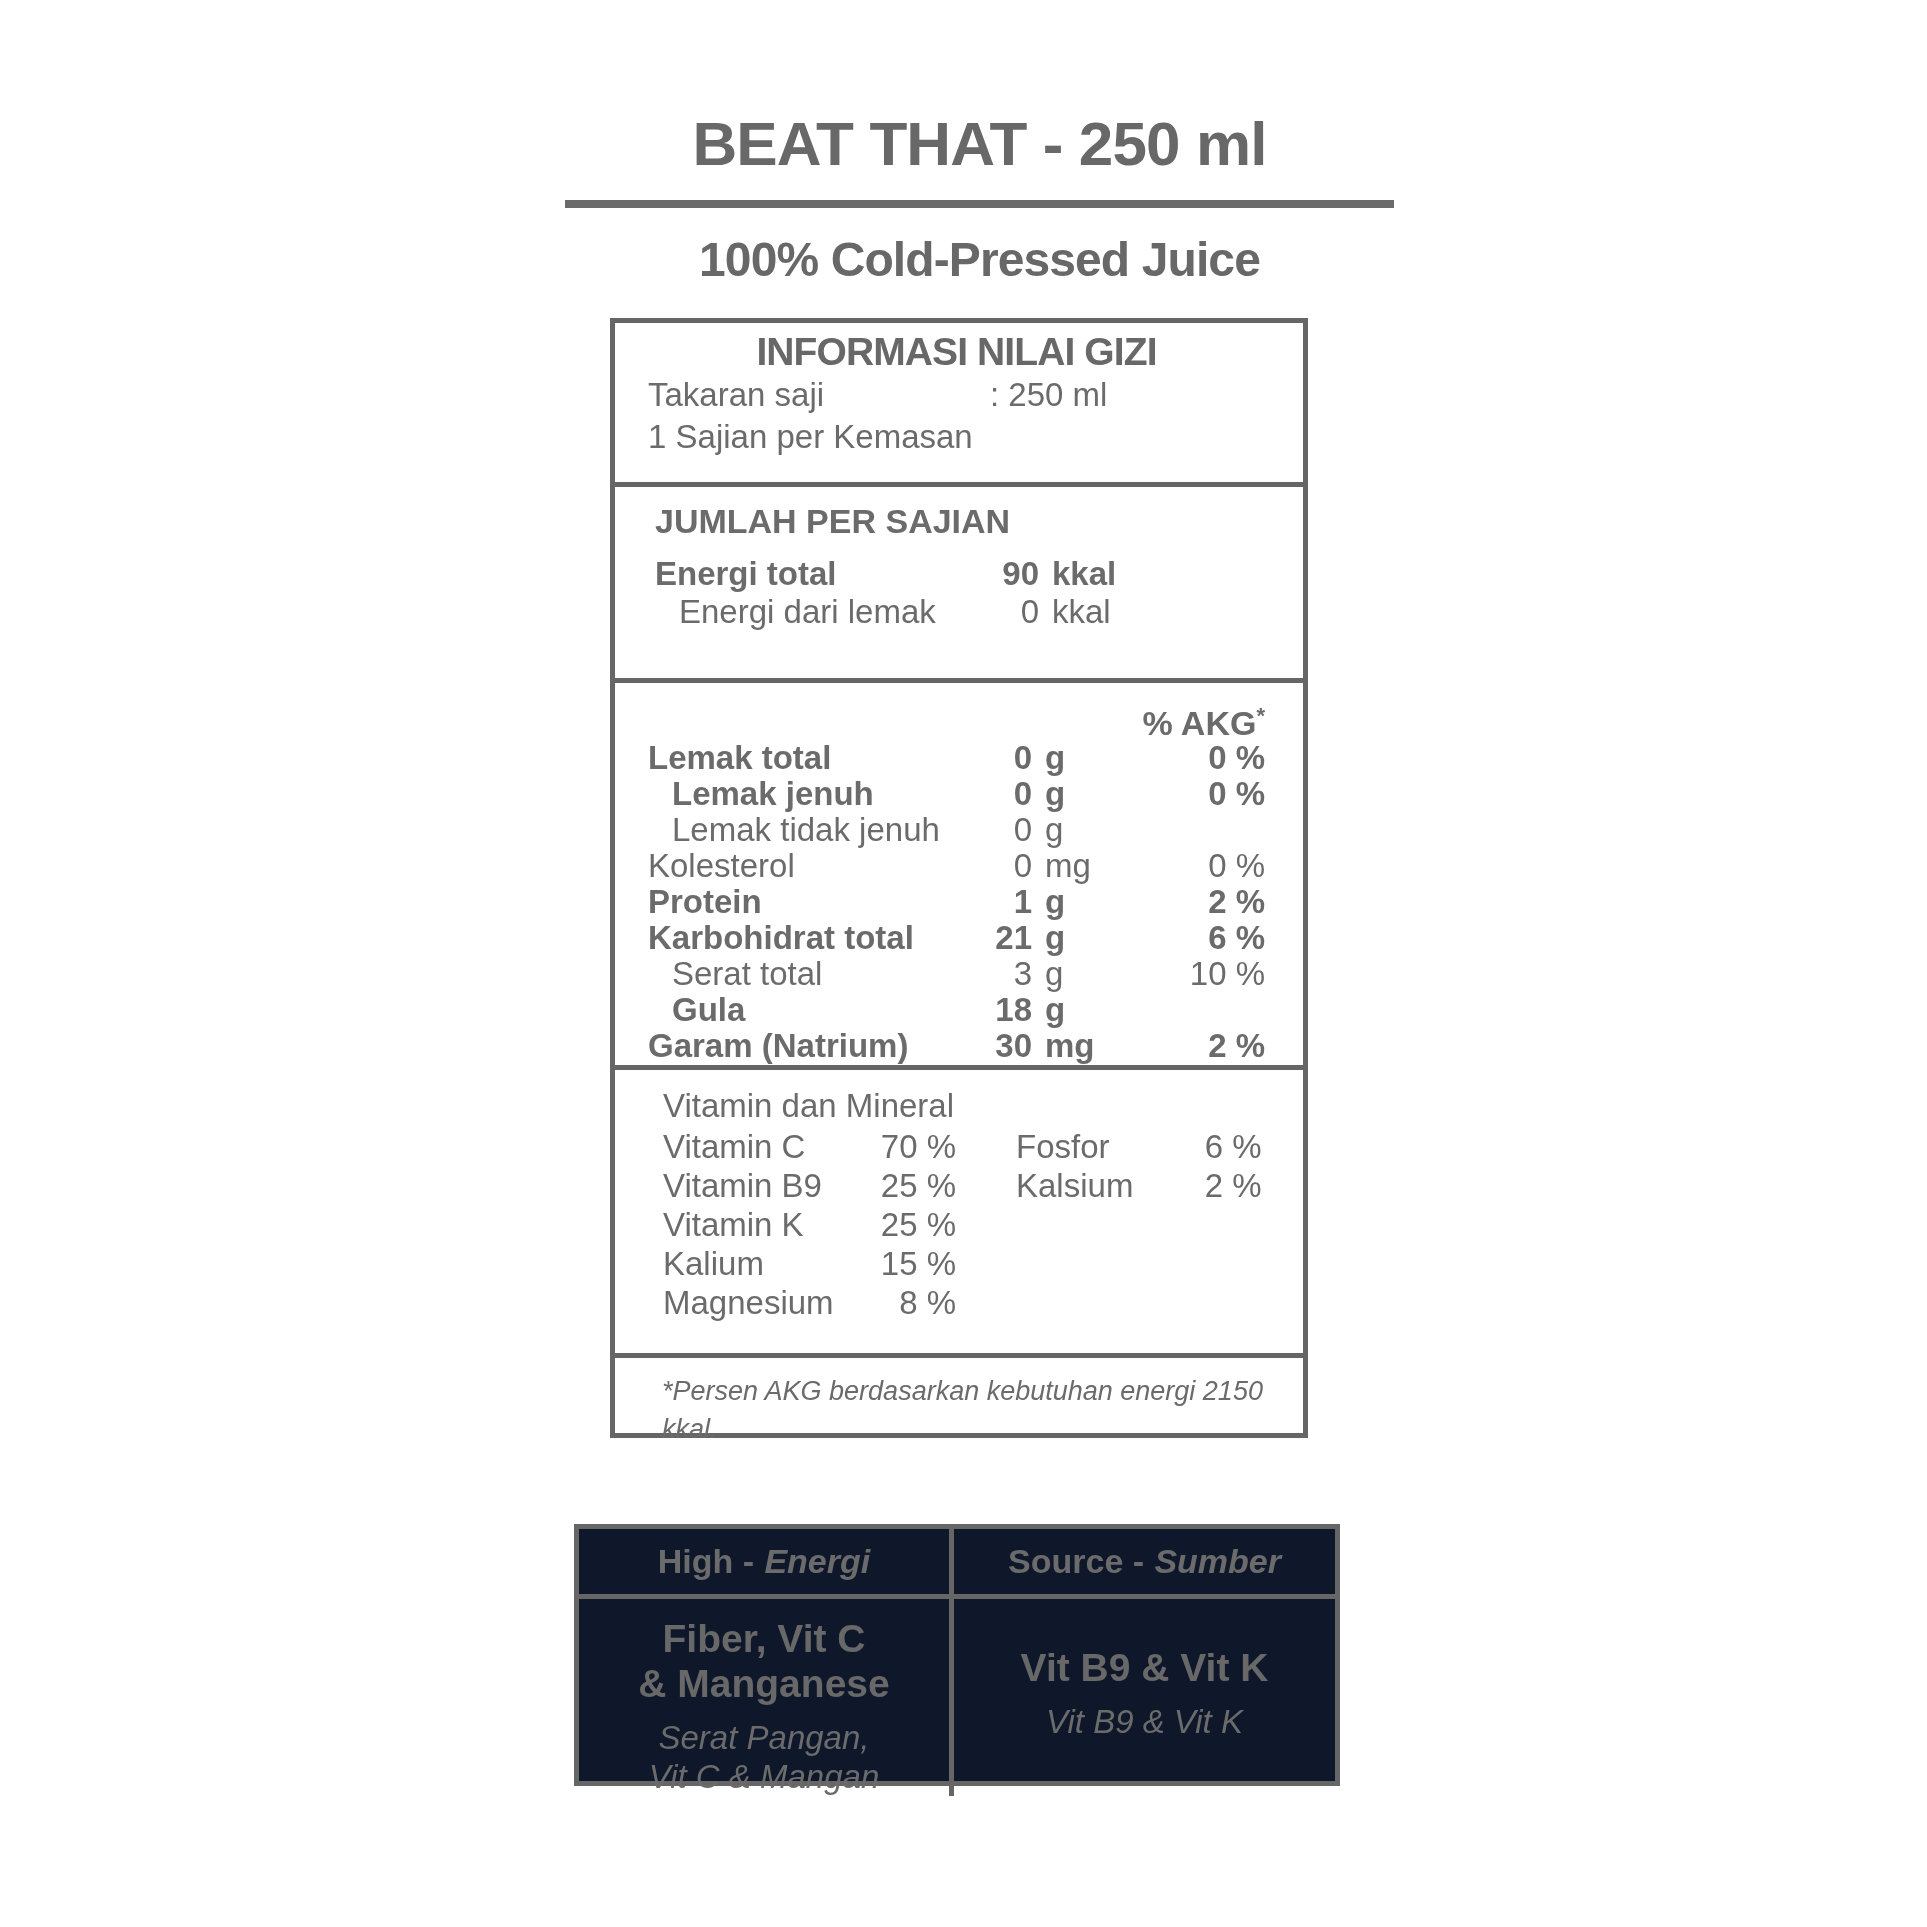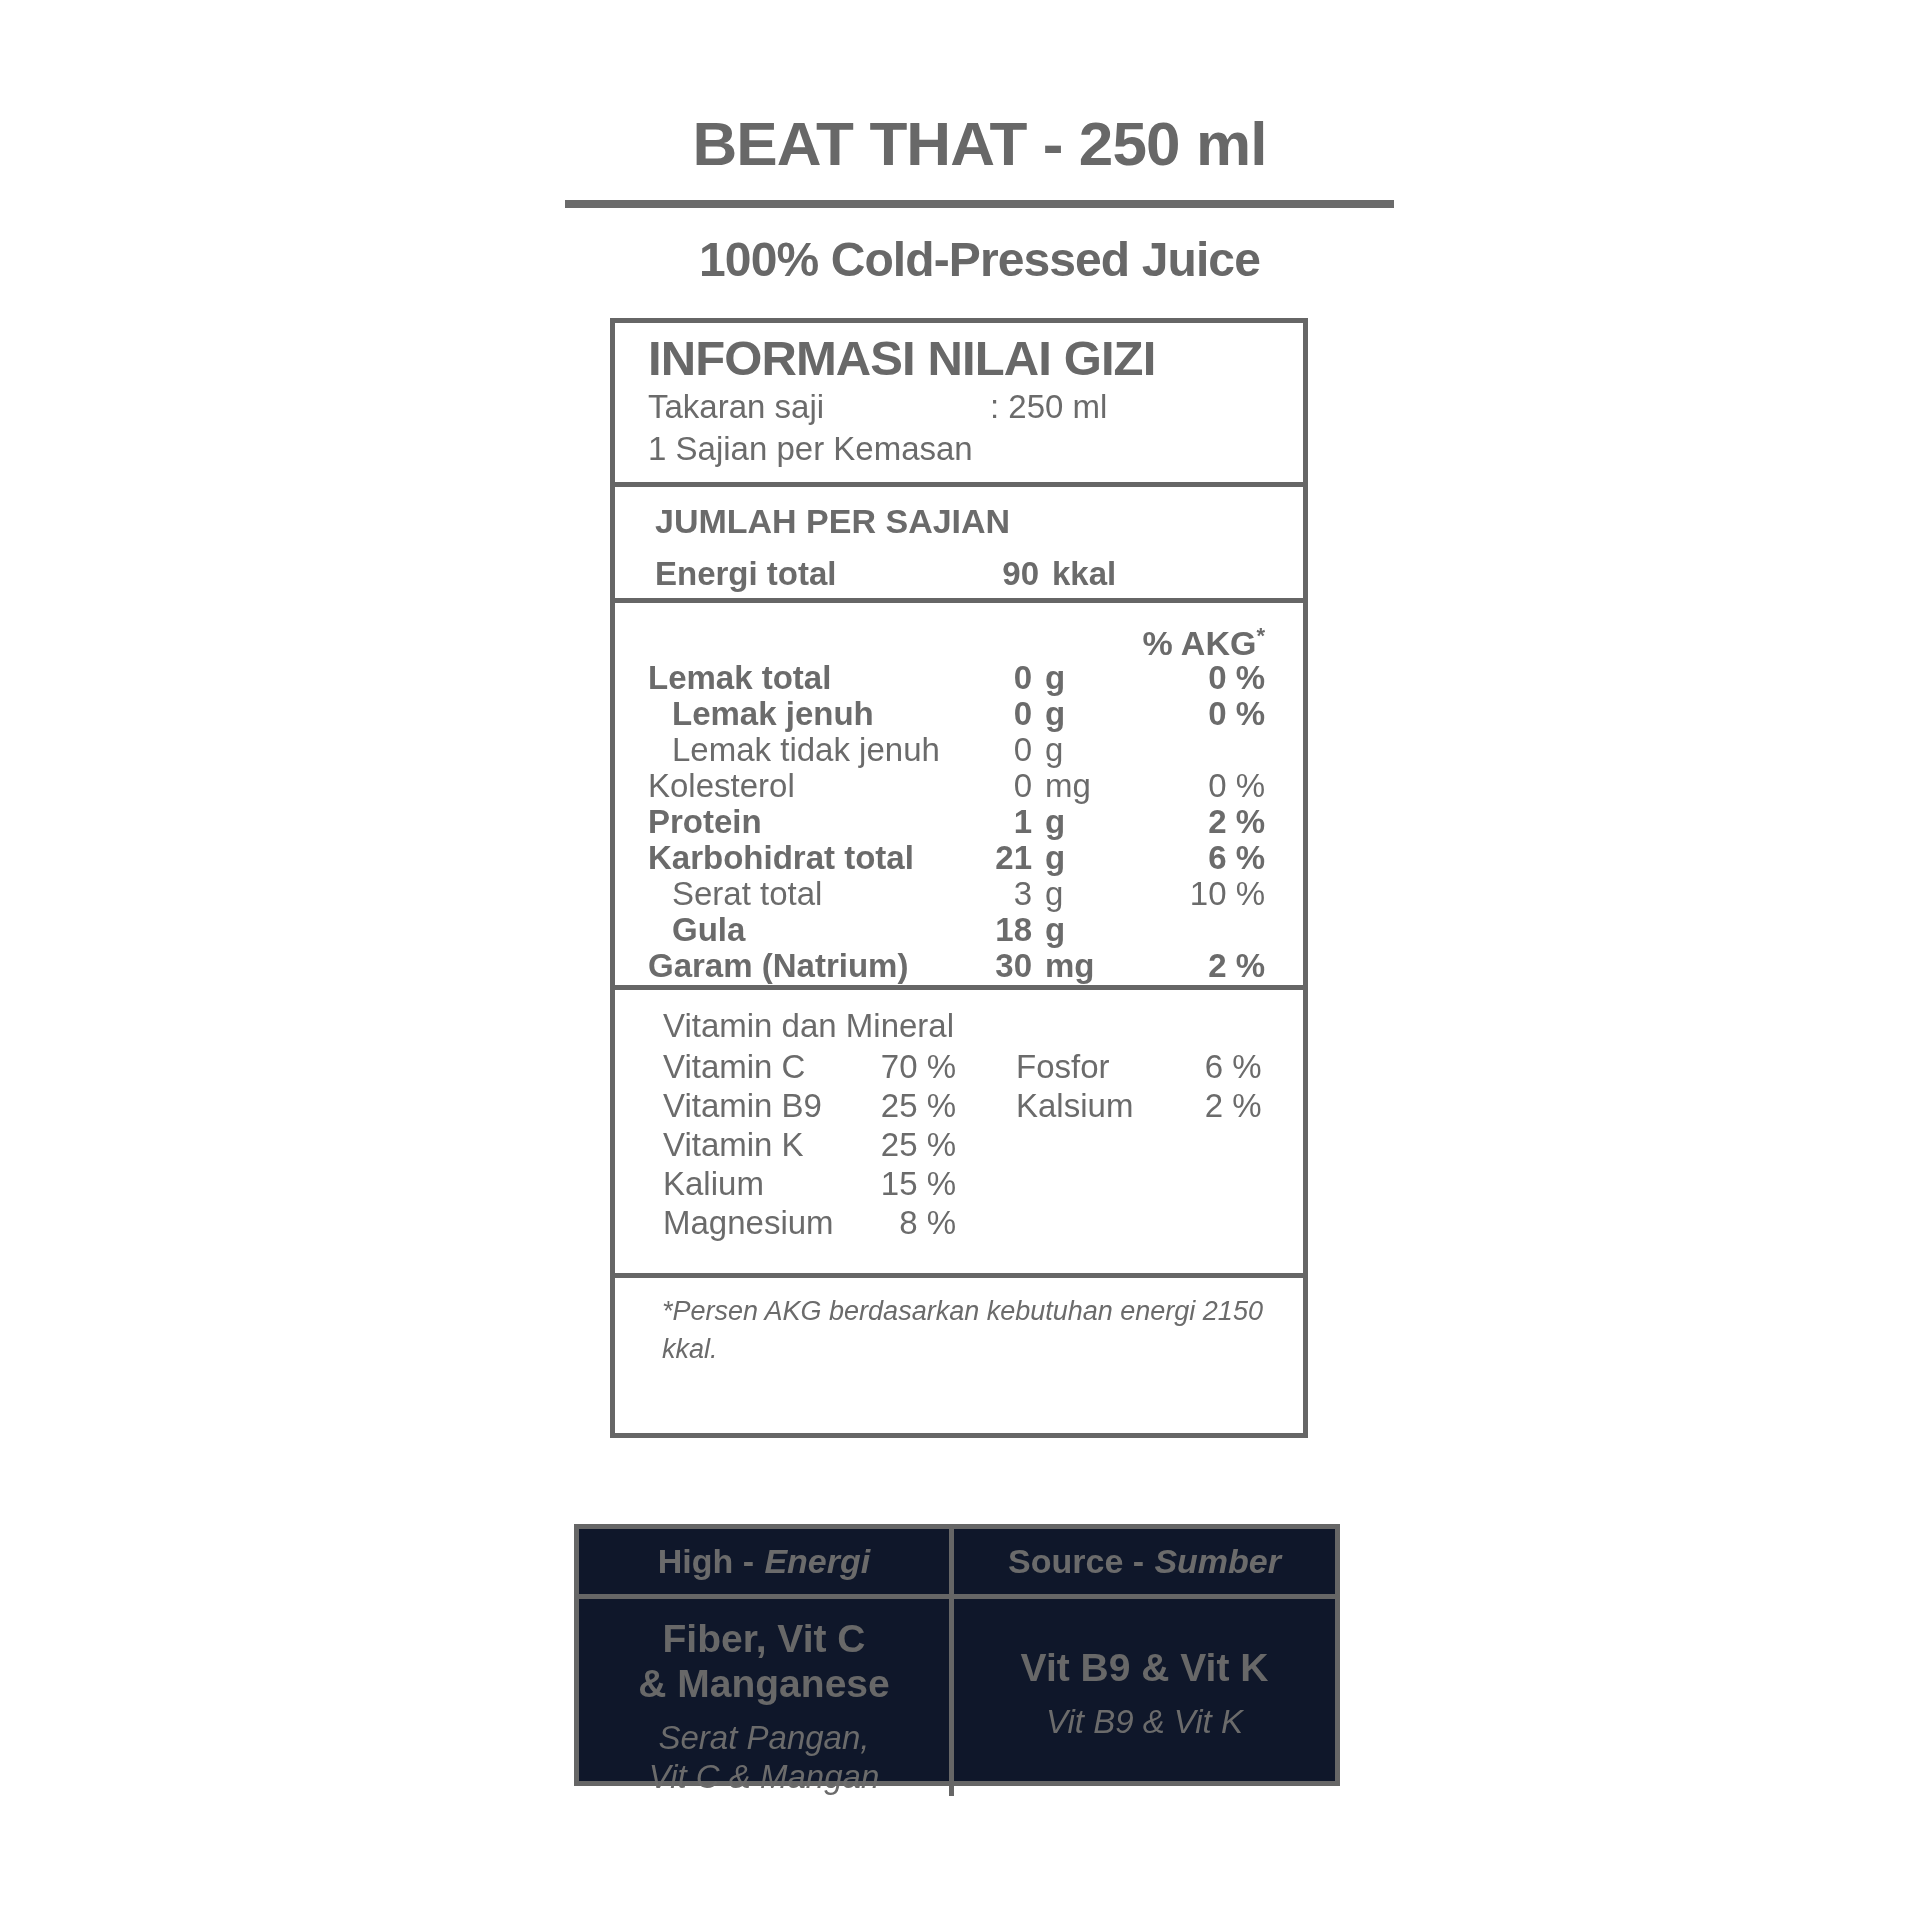--- a/index.html
+++ b/index.html
@@ -17,26 +17,26 @@
   .product-subtitle{font-size:48px;font-weight:bold;margin-top:24px;letter-spacing:-0.9px;color:#686868;}
 
   
   .panel{
     position:absolute;left:610px;top:318px;width:698px;height:1120px;
     border:5.1px solid #666;box-sizing:border-box;background:#fff;
   }
   .sec{box-sizing:border-box;border-bottom:5.1px solid #666;padding:0 38px 0 33px;position:relative;overflow:hidden;}
   .sec.last{border-bottom:none;}
   .sec1{height:164px;}
-  .sec2{height:116px;padding-left:40px;}
+  .sec2{height:196px;padding-left:40px;}
   .sec3{height:387px;}
   .sec4{height:288px;padding-left:48px;}
   .sec5{height:112px;padding-left:47px;}
 
-  .panel-heading{font-size:49px;font-weight:bold;text-align:left;margin-top:6.8px;letter-spacing:-0.9px;color:#686868;}
+  .panel-heading{font-size:39px;font-weight:bold;text-align:center;margin-top:6.8px;letter-spacing:-0.9px;color:#686868;}
   .serving-row{font-size:33px;line-height:42px;}
   .serving-label{display:inline-block;width:342px;}
 
   .subhead{font-size:34px;font-weight:bold;margin:15.4px 0 13.7px 0;}
   .row{position:relative;height:38px;font-size:33px;line-height:38px;}
   .row .num{position:absolute;left:0;top:0;width:384px;text-align:right;}
   .row .unit{position:absolute;left:397px;top:0;}
   .row .pct{position:absolute;right:0;top:0;width:188px;text-align:right;}
   .indent1{padding-left:24px;}
 

